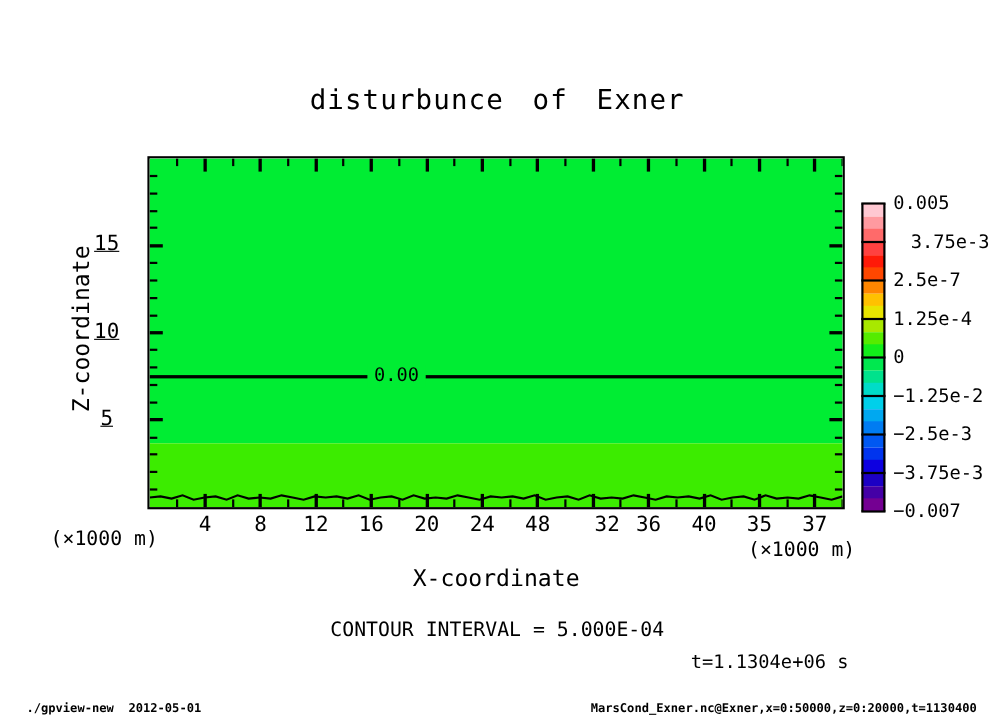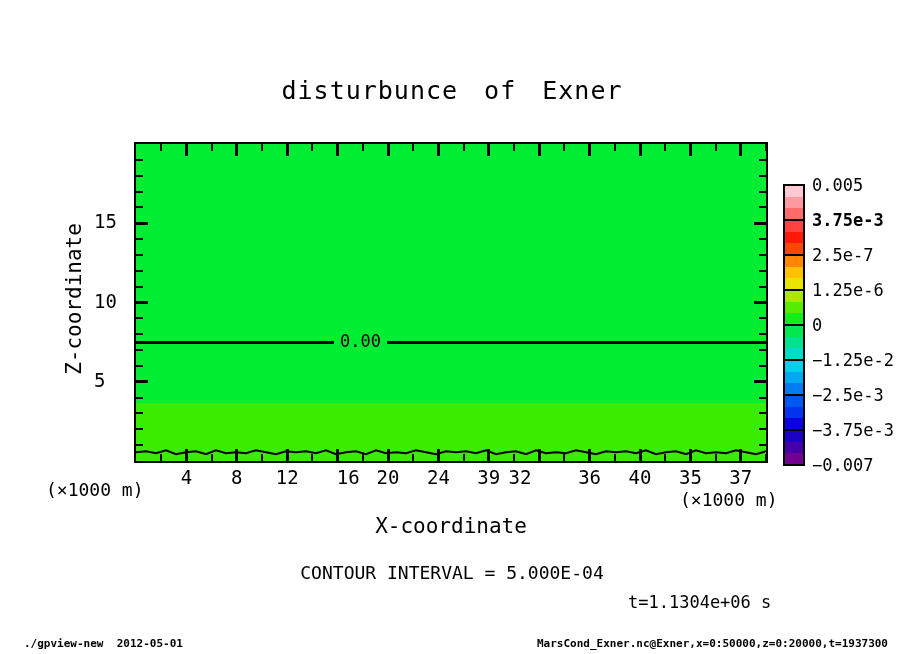--- a/index.html
+++ b/index.html
@@ -16,21 +16,21 @@
     border:2px solid #000;box-sizing:border-box;overflow:hidden;
   }
   #zero-line{position:absolute;left:0;width:630px;top:197px;height:3px;background:#000;}
   #zero-label{
     position:absolute;left:198px;top:187px;font-size:17px;line-height:21px;
     padding:0 6px;z-index:3;
   }
   #surface-svg{position:absolute;left:0;top:298px;}
   #x-labels{left:136px;top:466px;width:630px;height:22px;}
   .x-lab{position:absolute;top:0;width:44px;margin-left:-22px;text-align:center;font-size:19px;}
-  .y-lab{position:absolute;left:94px;width:42px;text-align:left;font-size:19px;line-height:22px;}
+  .y-lab{position:absolute;left:76px;width:42px;text-align:center;font-size:19px;line-height:22px;text-decoration:underline;}
   #y-title{
     left:74px;top:299px;font-size:21px;white-space:nowrap;
     transform:translate(-50%,-50%) rotate(-90deg);
   }
   #x-title{left:134px;top:514px;width:634px;font-size:21px;word-spacing:4px;}
   #unit-left{left:46px;top:479px;font-size:18px;}
   #unit-right{left:680px;top:489px;font-size:18px;}
   #ci-text{left:0;top:562px;width:904px;font-size:18px;}
   #time-text{left:628px;top:592px;font-size:17px;}
   #footer-left{left:24px;bottom:4px;font-size:11px;font-weight:bold;white-space:pre;}
@@ -142,25 +142,25 @@
     <div style="position: absolute; left: 0px; top: 14.85px; width: 7px; height: 2px; background: rgb(0, 0, 0); z-index: 1;"></div>
     <div style="position: absolute; left: 623px; top: 14.85px; width: 7px; height: 2px; background: rgb(0, 0, 0); z-index: 1;"></div>
   </div>
 
 <div id="y-title" class="abs">Z-coordinate</div>
 
 <div id="x-labels" class="abs">
     <div class="x-lab" style="left: 50.4px;">4</div>
     <div class="x-lab" style="left: 100.8px;">8</div>
     <div class="x-lab" style="left: 151.2px;">12</div>
-    <div class="x-lab" style="left: 201.6px; text-align: right;">16</div>
+    <div class="x-lab" style="left: 201.6px;">16</div>
     <div class="x-lab" style="left: 252px;">20</div>
     <div class="x-lab" style="left: 302.4px;">24</div>
-    <div class="x-lab" style="left: 352.8px;">39</div>
-    <div class="x-lab" style="left: 384px;">32</div>
+    <div class="x-lab" style="left: 352.8px;">48</div>
+    <div class="x-lab" style="left: 416px;">32</div>
     <div class="x-lab" style="left: 453.6px;">36</div>
     <div class="x-lab" style="left: 504px;">40</div>
     <div class="x-lab" style="left: 554.4px;">35</div>
     <div class="x-lab" style="left: 604.8px;">37</div>
   </div>
 
 <div id="unit-left" class="abs">(×1000 m)</div>
 <div id="unit-right" class="abs">(×1000 m)</div>
 
 <div id="x-title" class="abs center">X-coordinate</div>
@@ -192,35 +192,35 @@
     <div style="position: absolute; left: 0px; width: 20px; top: 221.667px; height: 12.1667px; background: rgb(0, 52, 238);"></div>
     <div style="position: absolute; left: 0px; width: 20px; top: 233.333px; height: 12.1667px; background: rgb(13, 0, 224);"></div>
     <div style="position: absolute; left: 0px; width: 20px; top: 245px; height: 12.1667px; background: rgb(28, 0, 196);"></div>
     <div style="position: absolute; left: 0px; width: 20px; top: 256.667px; height: 12.1667px; background: rgb(68, 0, 166);"></div>
     <div style="position: absolute; left: 0px; width: 20px; top: 268.333px; height: 12.1667px; background: rgb(116, 0, 146);"></div>
     <div style="position: absolute; left: -1px; top: 0px; width: 2px; height: 280px; background: rgb(0, 0, 0);"></div>
     <div style="position: absolute; left: 19px; top: 0px; width: 2px; height: 280px; background: rgb(0, 0, 0);"></div>
     <div style="position: absolute; left: -1px; width: 22px; top: -1px; height: 2px; background: rgb(0, 0, 0);"></div>
     <div class="cb-label" style="left: 28px; top: -9px;">0.005</div>
     <div style="position: absolute; left: -1px; width: 22px; top: 34px; height: 2px; background: rgb(0, 0, 0);"></div>
-    <div class="cb-label" style="left: 28px; top: 26px; font-weight: bold;">3.75e-3</div>
+    <div class="cb-label" style="left: 44px; top: 26px;">3.75e-3</div>
     <div style="position: absolute; left: -1px; width: 22px; top: 69px; height: 2px; background: rgb(0, 0, 0);"></div>
     <div class="cb-label" style="left: 28px; top: 61px;">2.5e-7</div>
     <div style="position: absolute; left: -1px; width: 22px; top: 104px; height: 2px; background: rgb(0, 0, 0);"></div>
-    <div class="cb-label" style="left: 28px; top: 96px;">1.25e-6</div>
+    <div class="cb-label" style="left: 28px; top: 96px;">1.25e-4</div>
     <div style="position: absolute; left: -1px; width: 22px; top: 139px; height: 2px; background: rgb(0, 0, 0);"></div>
     <div class="cb-label" style="left: 28px; top: 131px;">0</div>
     <div style="position: absolute; left: -1px; width: 22px; top: 174px; height: 2px; background: rgb(0, 0, 0);"></div>
     <div class="cb-label" style="left: 28px; top: 166px;">−1.25e-2</div>
     <div style="position: absolute; left: -1px; width: 22px; top: 209px; height: 2px; background: rgb(0, 0, 0);"></div>
     <div class="cb-label" style="left: 28px; top: 201px;">−2.5e-3</div>
     <div style="position: absolute; left: -1px; width: 22px; top: 244px; height: 2px; background: rgb(0, 0, 0);"></div>
     <div class="cb-label" style="left: 28px; top: 236px;">−3.75e-3</div>
     <div style="position: absolute; left: -1px; width: 22px; top: 279px; height: 2px; background: rgb(0, 0, 0);"></div>
     <div class="cb-label" style="left: 28px; top: 271px;">−0.007</div>
   </div>
 
 <div id="footer-left" class="abs">./gpview-new  2012-05-01</div>
-<div id="footer-right" class="abs">MarsCond_Exner.nc@Exner,x=0:50000,z=0:20000,t=1937300</div>
+<div id="footer-right" class="abs">MarsCond_Exner.nc@Exner,x=0:50000,z=0:20000,t=1130400</div>
 
 <div class="y-lab abs" style="top: 368.75px;">5</div>
 <div class="y-lab abs" style="top: 289.5px;">10</div>
 <div class="y-lab abs" style="top: 210.25px;">15</div>
 
 </body></html>

